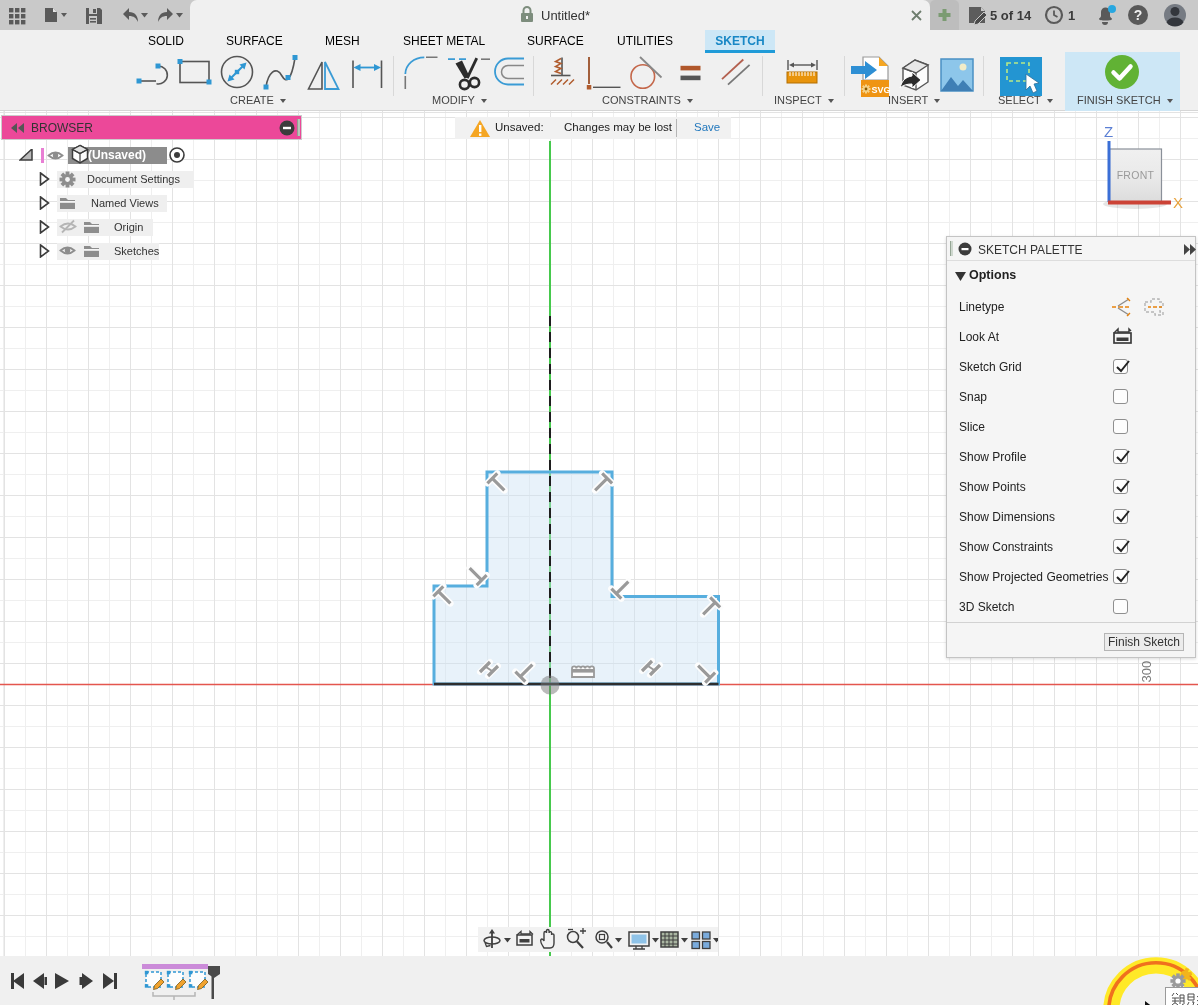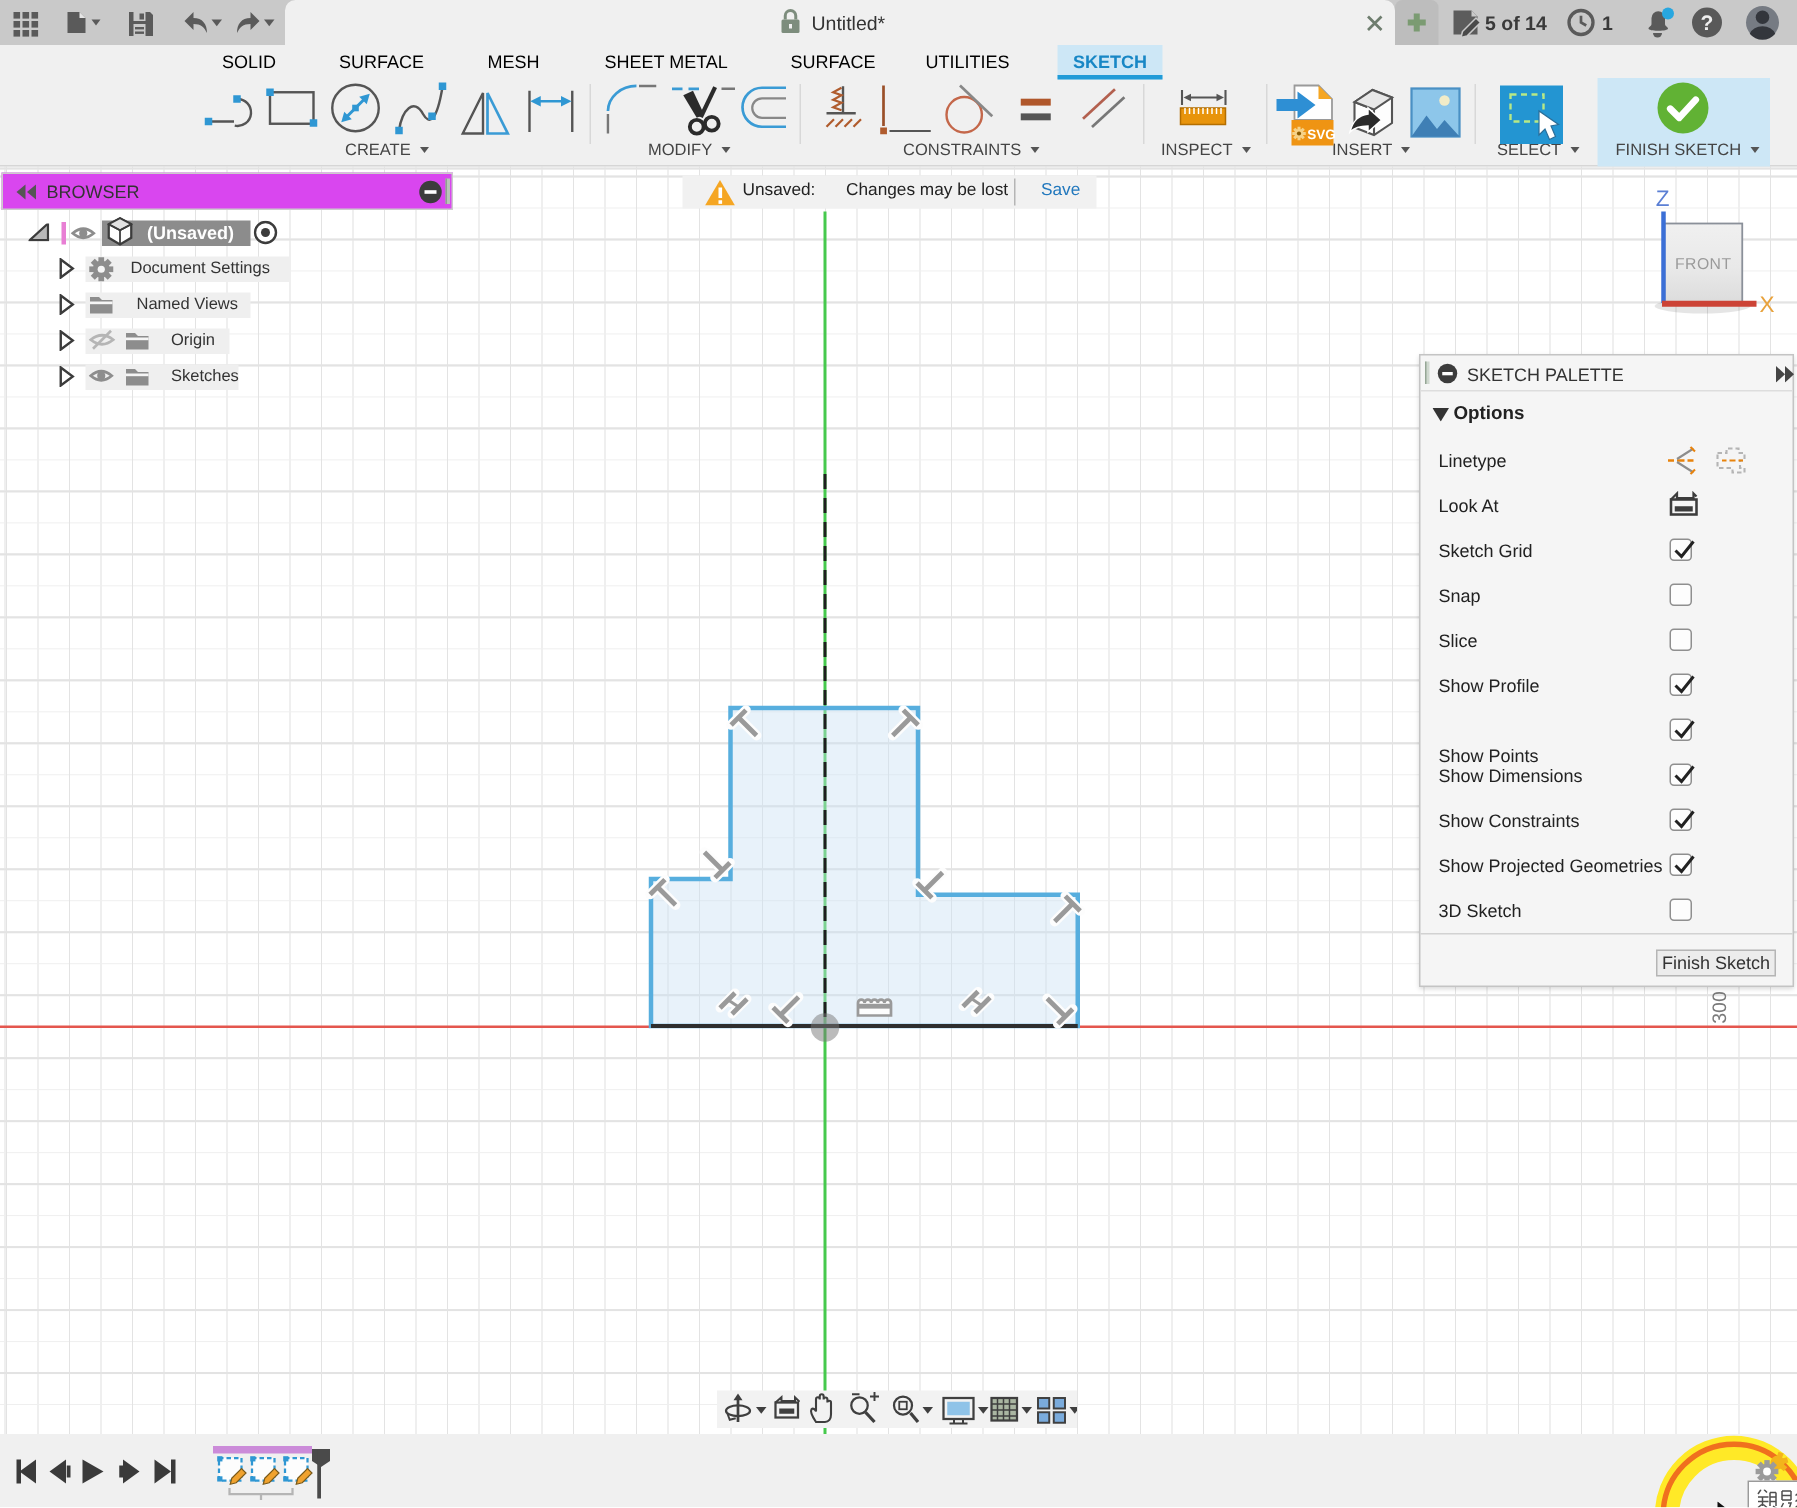--- a/index.html
+++ b/index.html
@@ -26,21 +26,21 @@
 
 #ribbon { position:absolute; left:0; top:30px; width:1198px; height:81px; background:#f0f0f0; border-bottom:1px solid #d6d6d6; }
 .tablabel { position:absolute; top:4px; white-space:nowrap; font-size:12px;text-align:right; }
 #sketchtab { position:absolute; left:705px; top:0; width:70px; height:23px; background:#cde7f6; border-bottom:3px solid #209bd8; color:#1887c5; font-weight:bold; text-align:center; font-size:12px; }
 #designbtn { position:absolute; left:12px; top:20px; width:107px; height:49px; background:#f4f4f4; border:1px solid #d9d9d9; border-radius:4px; font-size:12px; font-weight:bold; color:#333; text-align:center; line-height:47px; }
 .gsep { position:absolute; top:26px; width:1px; height:40px; background:#d8d8d8; }
 .glabel { position:absolute; top:64px; font-size:11px; color:#444; white-space:nowrap;text-align:right; }
 .caret { display:inline-block; width:0; height:0; border-left:3.5px solid transparent; border-right:3.5px solid transparent; border-top:4px solid #555; vertical-align:middle; margin-left:3px; }
 
 
-#browser { position:absolute; left:1px; top:115px; width:301px; height:25px; background:#d946ef; border:1px solid #cccccc; font-size:12px; color:#333; }
+#browser { position:absolute; left:1px; top:115px; width:301px; height:25px; background:#ec4899; border:1px solid #cccccc; font-size:12px; color:#333; }
 .rowbg { position:absolute; background:#efefef; height:17px; }
 
 
 #warnbar { position:absolute; left:455px; top:117px; width:276px; height:22px; background:#f1f1f1; font-size:11.5px; }
 
 
 #palette { position:absolute; left:946px; top:236px; width:250px; height:422px; background:#f5f5f5; border:1px solid #c4c4c4; box-shadow:0 1px 3px rgba(0,0,0,0.15); }
 #palette .hdr { position:absolute; left:0; top:0; width:100%; height:24px; border-bottom:1px solid #ddd; }
 .prow { position:absolute; left:12px; font-size:12px; color:#222; }
 .cbox { position:absolute; left:166px; width:15px; height:15px; background:#fdfdfd; border:1.5px solid #8f8f8f; border-radius:3px; }
@@ -344,21 +344,21 @@
     <svg class="abs" style="left:47px;top:9px" width="17" height="13">
         <path d="M1.5 6.5 Q8.5 0.5 15.5 6.5 Q8.5 12.5 1.5 6.5 z" fill="none" stroke="#8d8d8d" stroke-width="1.8"></path>
         <circle cx="8.5" cy="6.5" r="2.7" fill="#8d8d8d"></circle>
       </svg>
     <div class="abs rowbg" style="left:68px;top:7px;width:99px;background:#8c8c8c"></div>
     <svg class="abs" style="left:70px;top:4px" width="20" height="21">
       <path d="M10 1.5 L17.5 5.5 V14.5 L10 19 L2.5 14.5 V5.5 z" fill="#fdfdfd" stroke="#3c3c3c" stroke-width="1.5"></path>
       <path d="M2.5 5.5 L10 1.5 L17.5 5.5 L10 9.5 z" fill="#e2e2e2" stroke="#3c3c3c" stroke-width="1.2"></path>
       <path d="M10 9.5 V19 M2.5 5.5 L10 9.5 L17.5 5.5" fill="none" stroke="#3c3c3c" stroke-width="1.2"></path>
     </svg>
-    <span class="abs" style="left:98px;top:8px;font-size:12px;font-weight:bold;color:#fff">(Unsaved)</span>
+    <span class="abs" style="left:88px;top:8px;font-size:12px;font-weight:bold;color:#fff">(Unsaved)</span>
     <svg class="abs" style="left:169px;top:7px" width="17" height="17">
         <circle cx="8" cy="8" r="7" fill="#fff" stroke="#3c3c3c" stroke-width="1.6"></circle>
         <circle cx="8" cy="8" r="3" fill="#3c3c3c"></circle>
       </svg>
 
     <div class="abs rowbg" style="left:57px;top:31px;width:137px"></div>
     <svg class="abs" style="left:39px;top:32px" width="11" height="14">
         <path d="M1.5 1 L9.5 7 L1.5 13 z" fill="#fdfdfd" stroke="#3c3c3c" stroke-width="1.6"></path>
       </svg>
     <svg class="abs" style="left:59px;top:31px" width="17" height="17">
@@ -471,21 +471,21 @@
     <span class="prow" style="top:153px">Snap</span>
       <div class="cbox" style="top:152px"></div>
     <span class="prow" style="top:183px">Slice</span>
       <div class="cbox" style="top:182px"></div>
     <span class="prow" style="top:213px">Show Profile</span>
       <div class="cbox" style="top:212px">
         <svg width="18" height="18">
           <path d="M3 8 l4 4 8 -10" stroke="#222" stroke-width="2" fill="none"></path>
         </svg>
       </div>
-    <span class="prow" style="top:260px">Show Points</span>
+    <span class="prow" style="top:243px">Show Points</span>
       <div class="cbox" style="top:242px">
         <svg width="18" height="18">
           <path d="M3 8 l4 4 8 -10" stroke="#222" stroke-width="2" fill="none"></path>
         </svg>
       </div>
     <span class="prow" style="top:273px">Show Dimensions</span>
       <div class="cbox" style="top:272px">
         <svg width="18" height="18">
           <path d="M3 8 l4 4 8 -10" stroke="#222" stroke-width="2" fill="none"></path>
         </svg>

